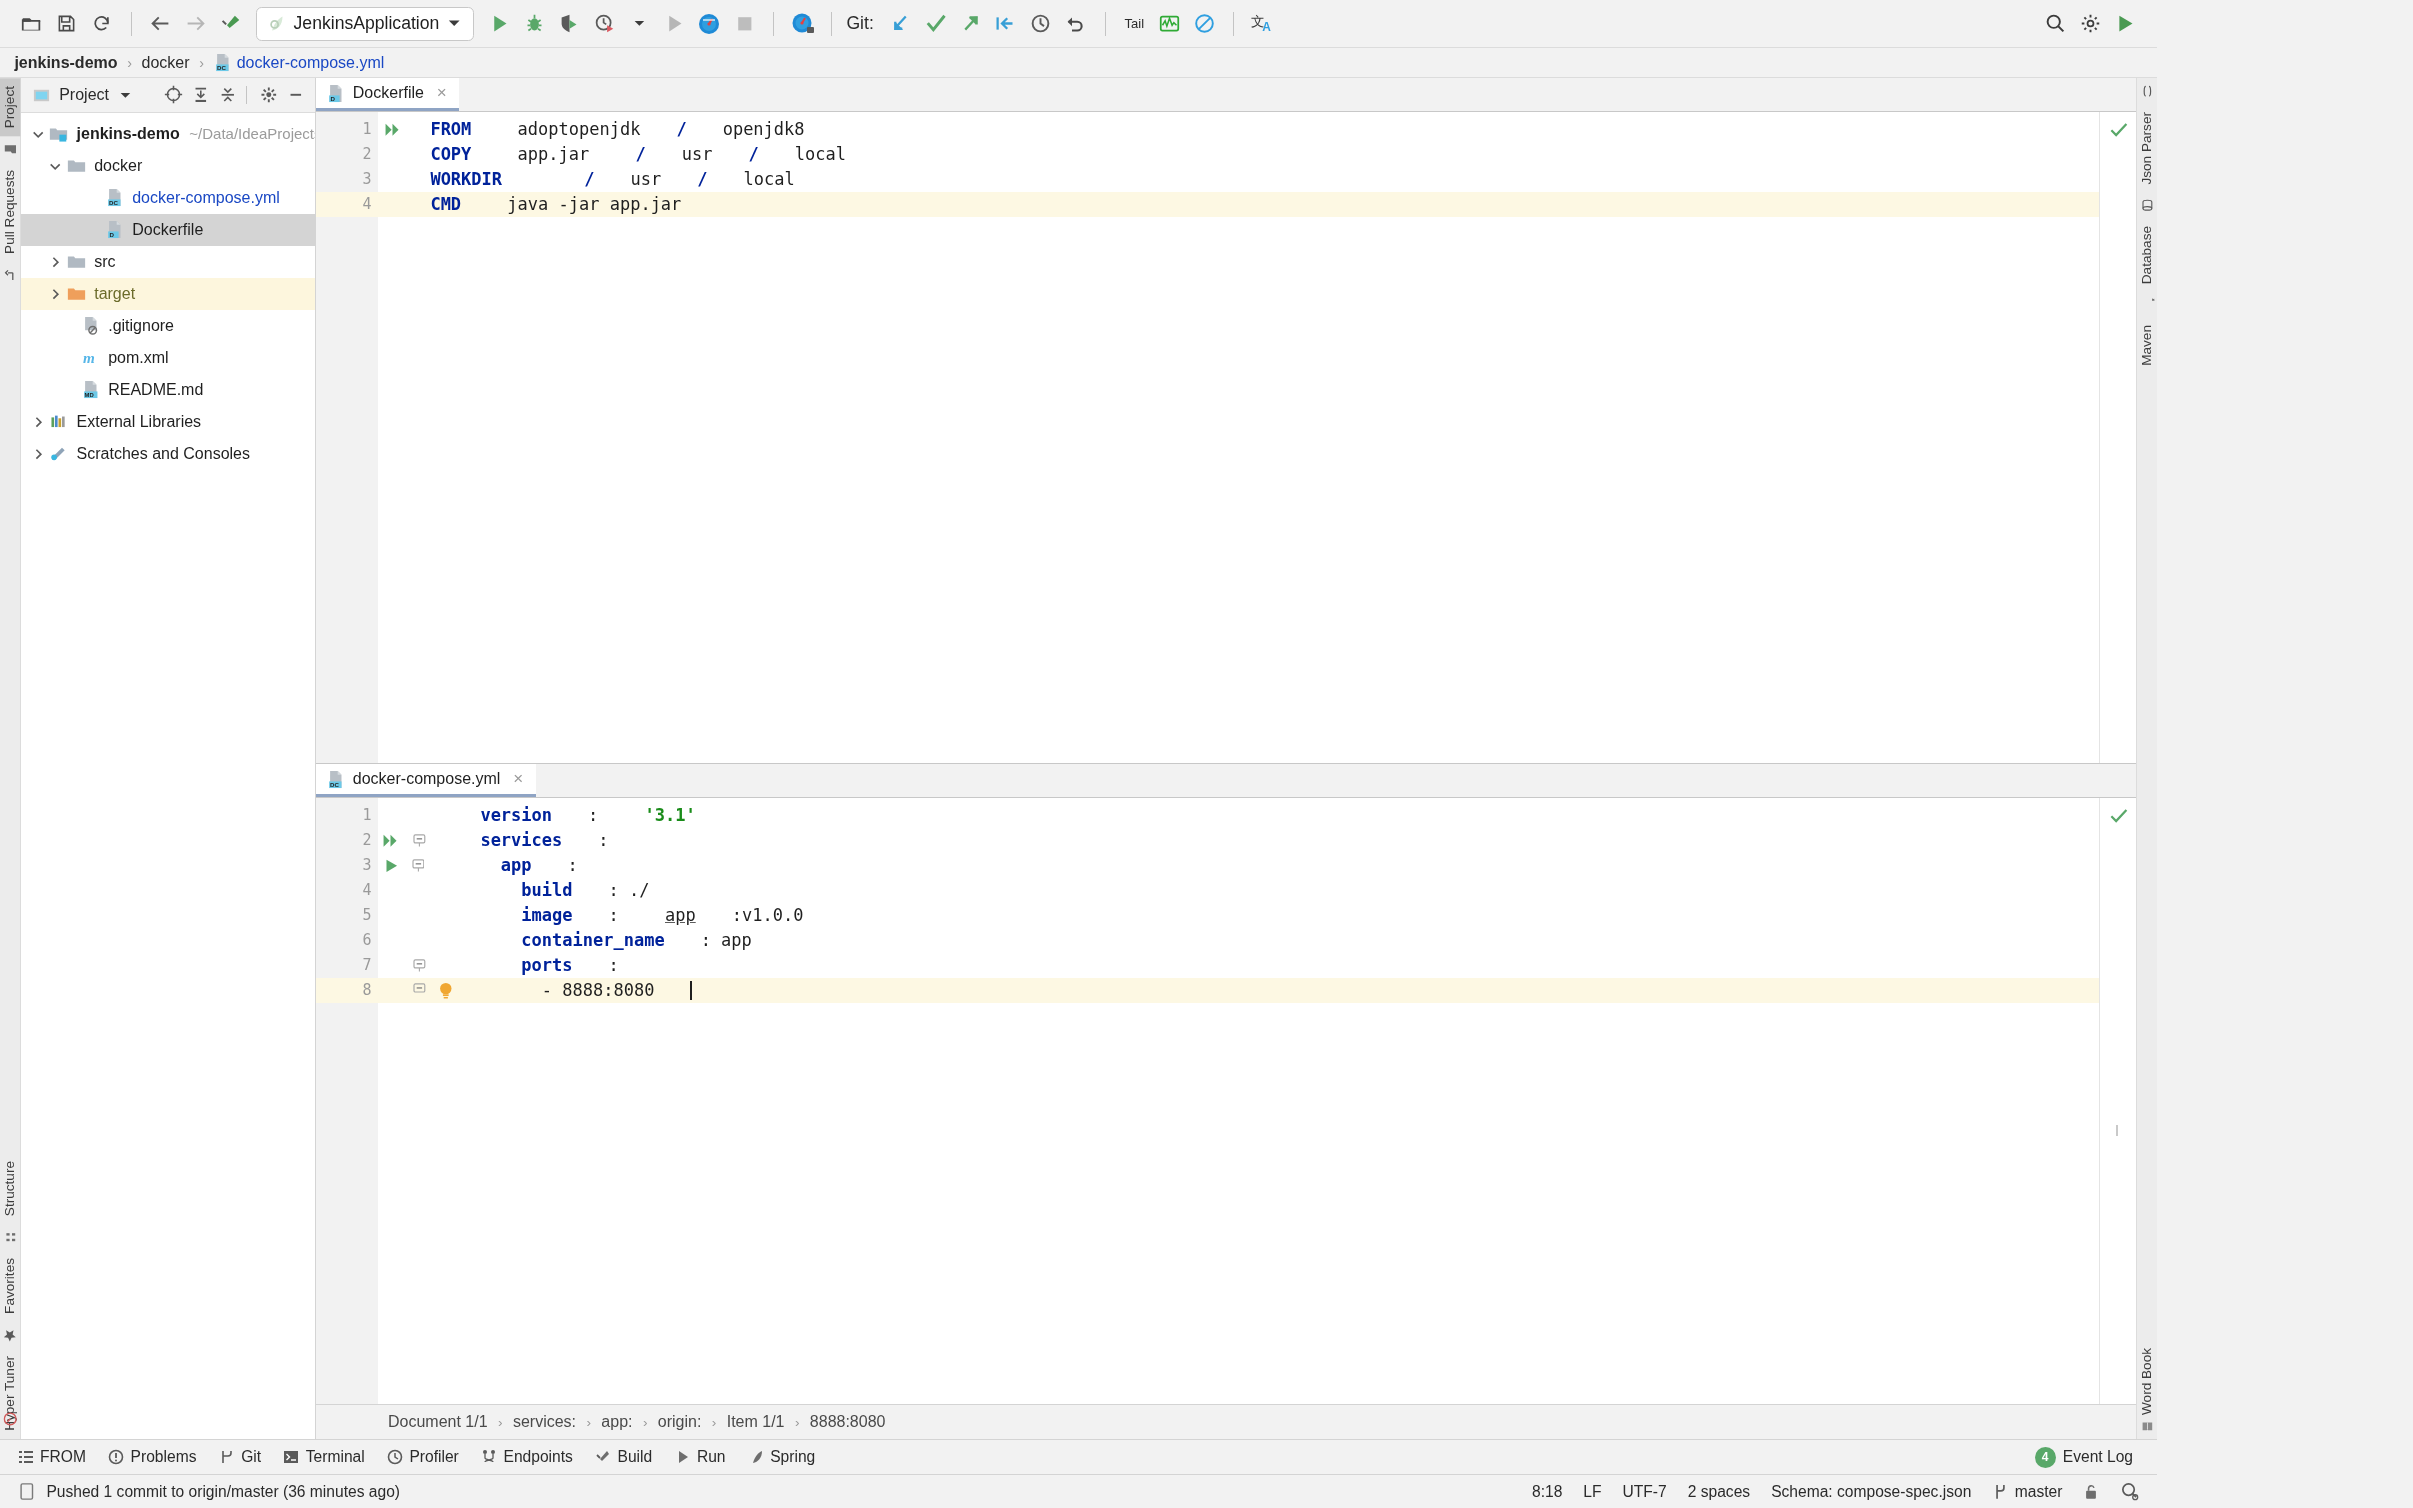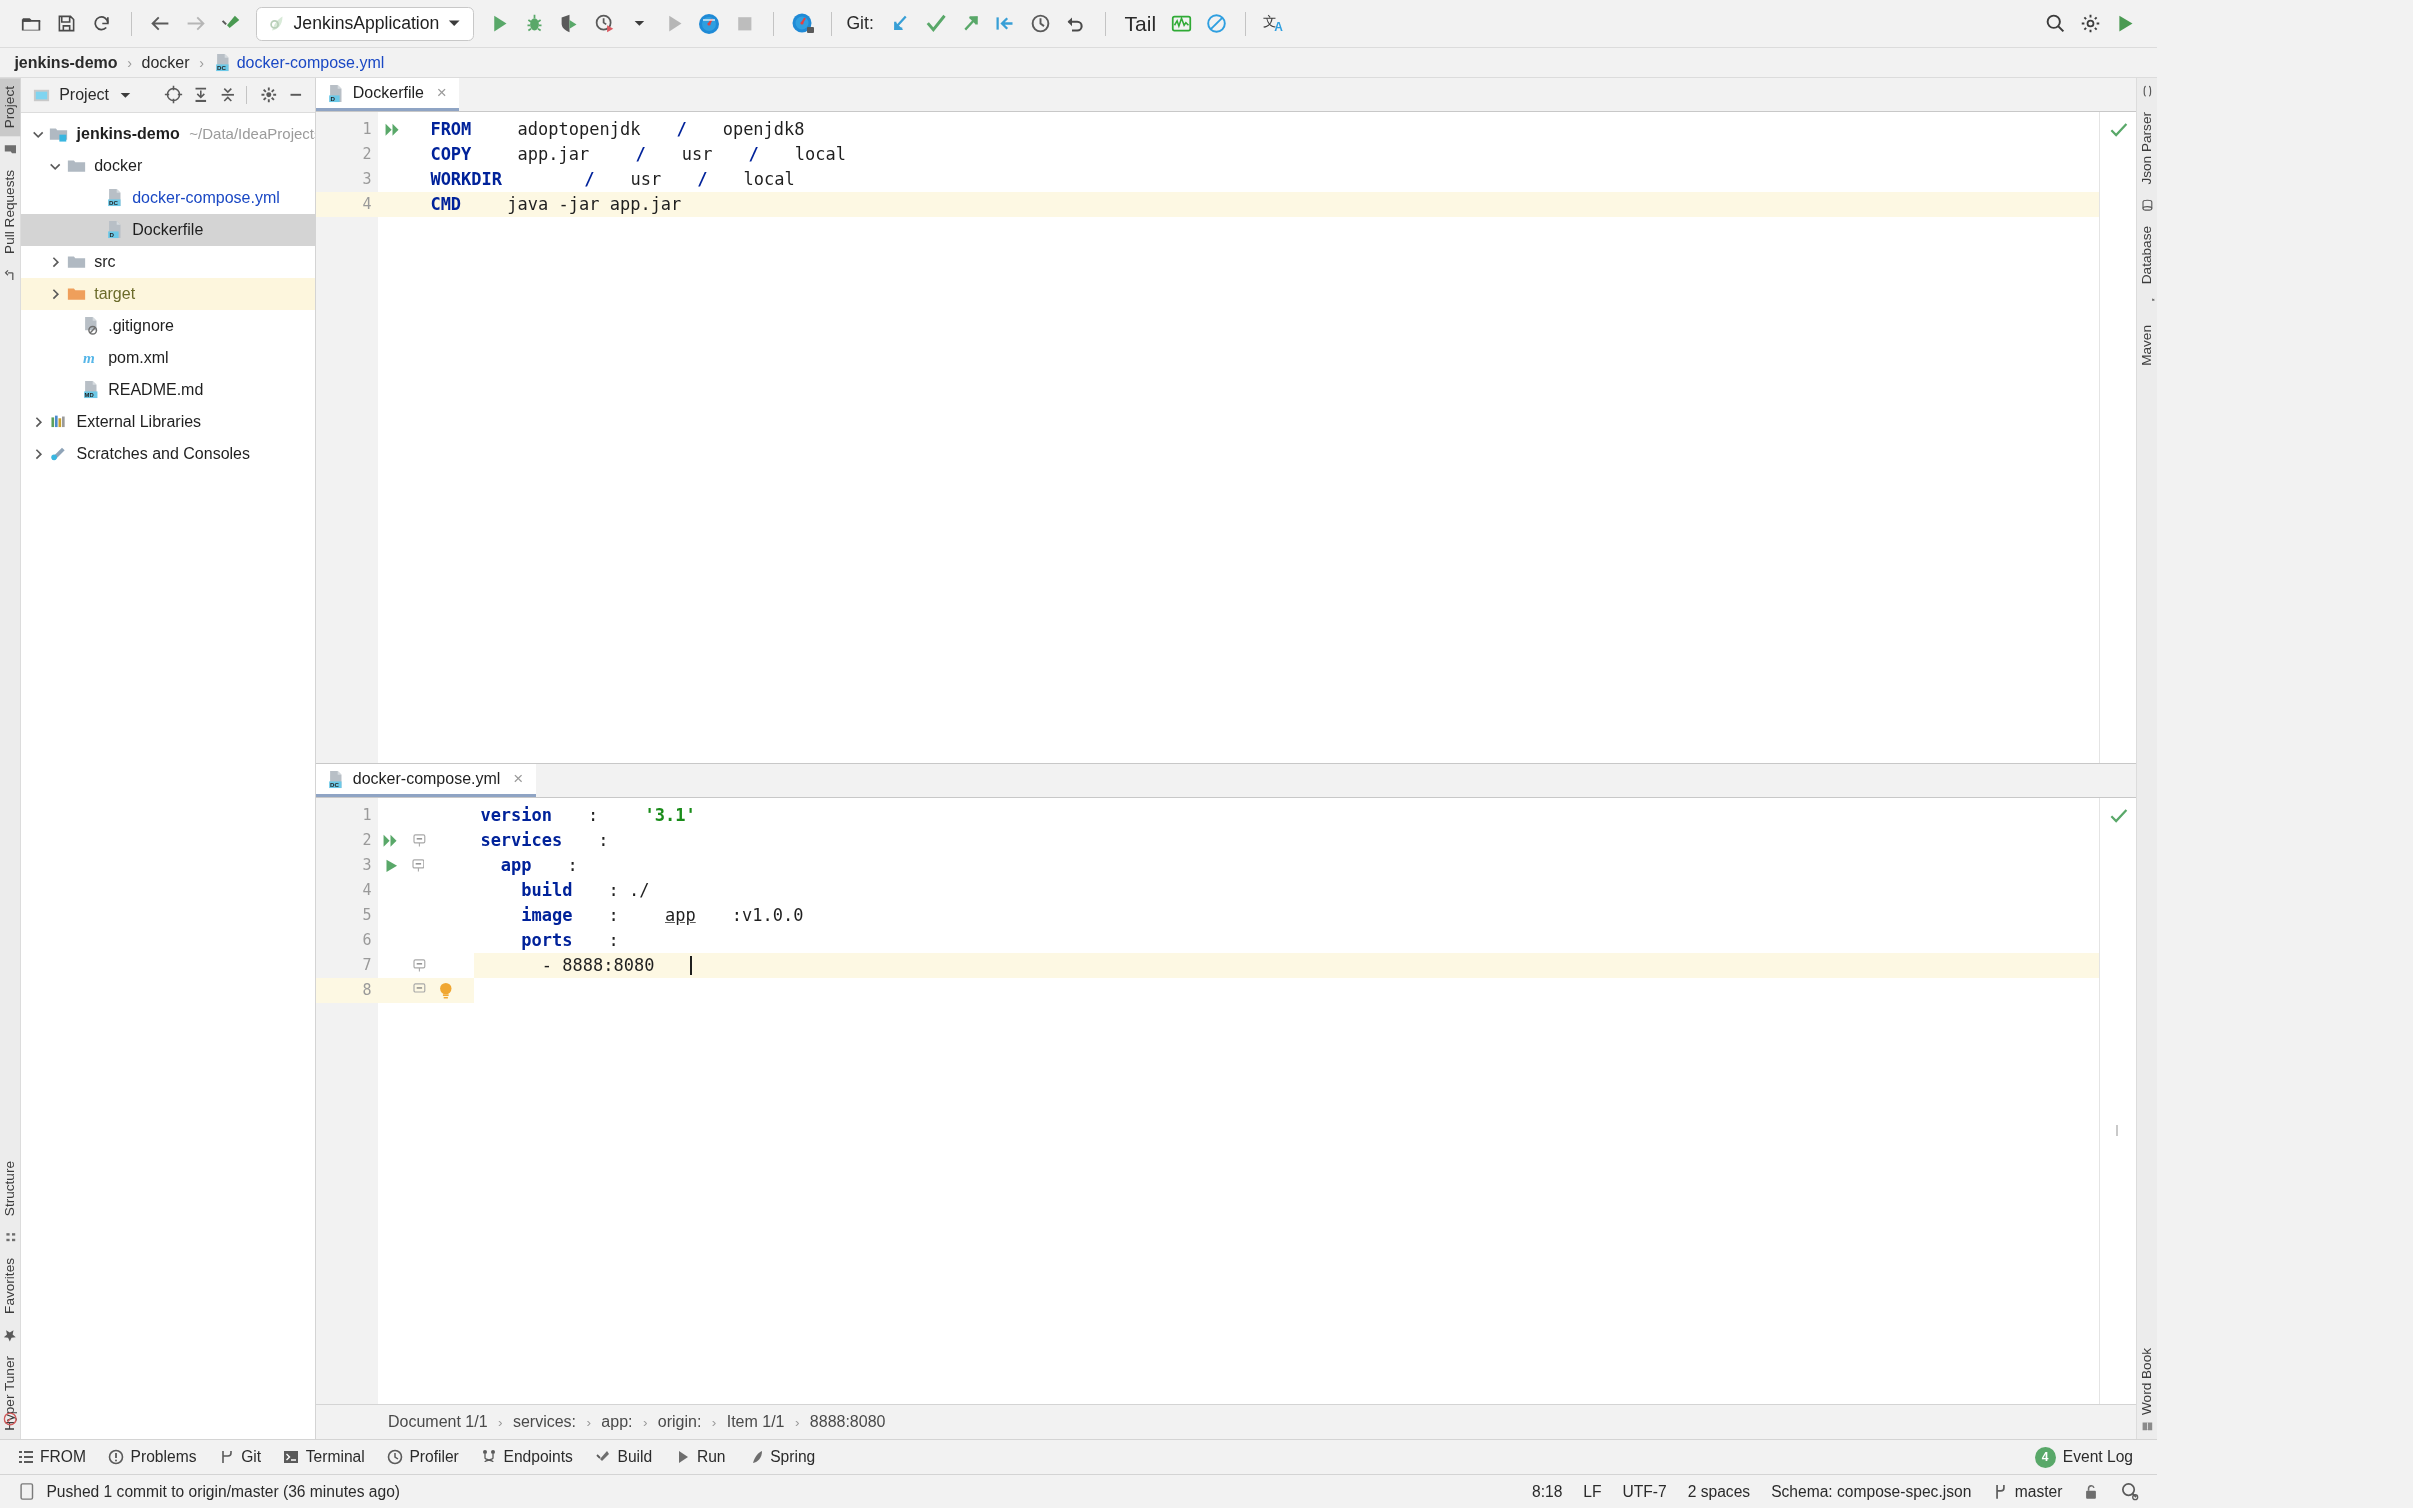--- a/index.html
+++ b/index.html
@@ -42,21 +42,21 @@
     margin: 0 8px;
     flex: 0 0 auto;
   }
   .run-config-label {
     font-size: 17.6px; color: #1f1f1f; white-space: nowrap;
   }
   .git-label {
     font-size: 17.6px; color: #2b2b2b; margin: 0 9.6px 0 3.2px;
     flex: 0 0 auto;
   }
-  .tail-label { font-size: 21px; color: #2b2b2b; margin: 0 8px; flex:0 0 auto;}
+  .tail-label { font-size: 13px; color: #2b2b2b; margin: 0 8px; flex:0 0 auto;}
   .spacer { flex: 1 1 auto; }
 
   
   .navbar {
     height: 30px; min-height: 30px;
     display: flex; align-items: center;
     padding: 0 14.4px;
     background: #f2f2f2;
     border-bottom: 0.8px solid #dcdcdc;
     font-size: 16px;
@@ -821,20 +821,21 @@
                   </svg>
               </span>
             </div>
           </div>
           <div class="code">
             <div class="cline"><span class="yk">version</span><span class="txt">: </span><span class="str">'3.1'</span></div>
             <div class="cline"><span class="yk">services</span><span class="txt">:</span></div>
             <div class="cline"><span class="yk">  app</span><span class="txt">:</span></div>
             <div class="cline"><span class="yk">    build</span><span class="txt">: ./</span></div>
             <div class="cline"><span class="yk">    image</span><span class="txt">: </span><span class="txt uline">app</span><span class="txt">:v1.0.0</span></div>
+            <div class="cline"><span class="yk">    container_name</span><span class="txt">: app</span></div>
             <div class="cline"><span class="yk">    ports</span><span class="txt">:</span></div>
             <div class="cline hl"><span class="txt">      - 8888:8080</span><span class="caret"></span></div>
           </div>
           <div class="ed-right">
             <span class="check">
               <svg width="19" height="19" viewBox="0 0 24 24">
                   <path d="M3 13l6 6L22 5" stroke="#59a869" stroke-width="2.8" fill="none"></path>
                 </svg>
             </span>
             <span style="position:absolute;top:327px;left:16px;width:2.4px;height:11.2px;background:#c9c9c9"></span>

